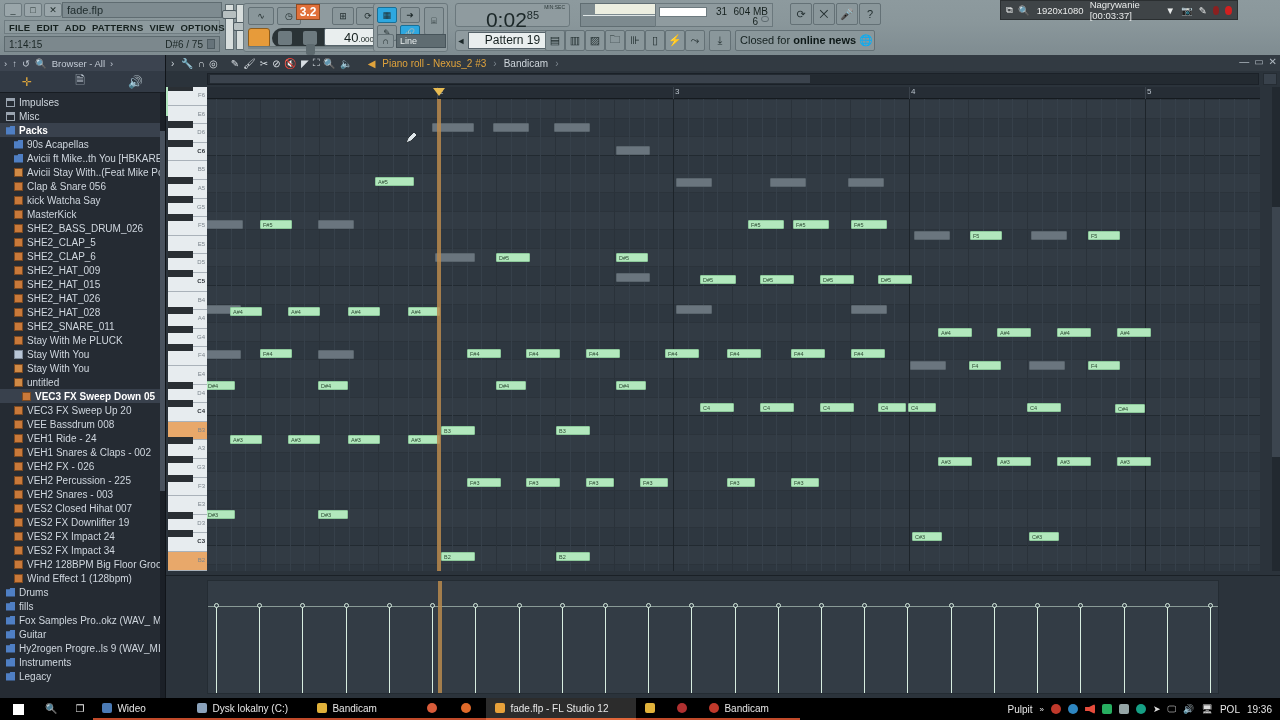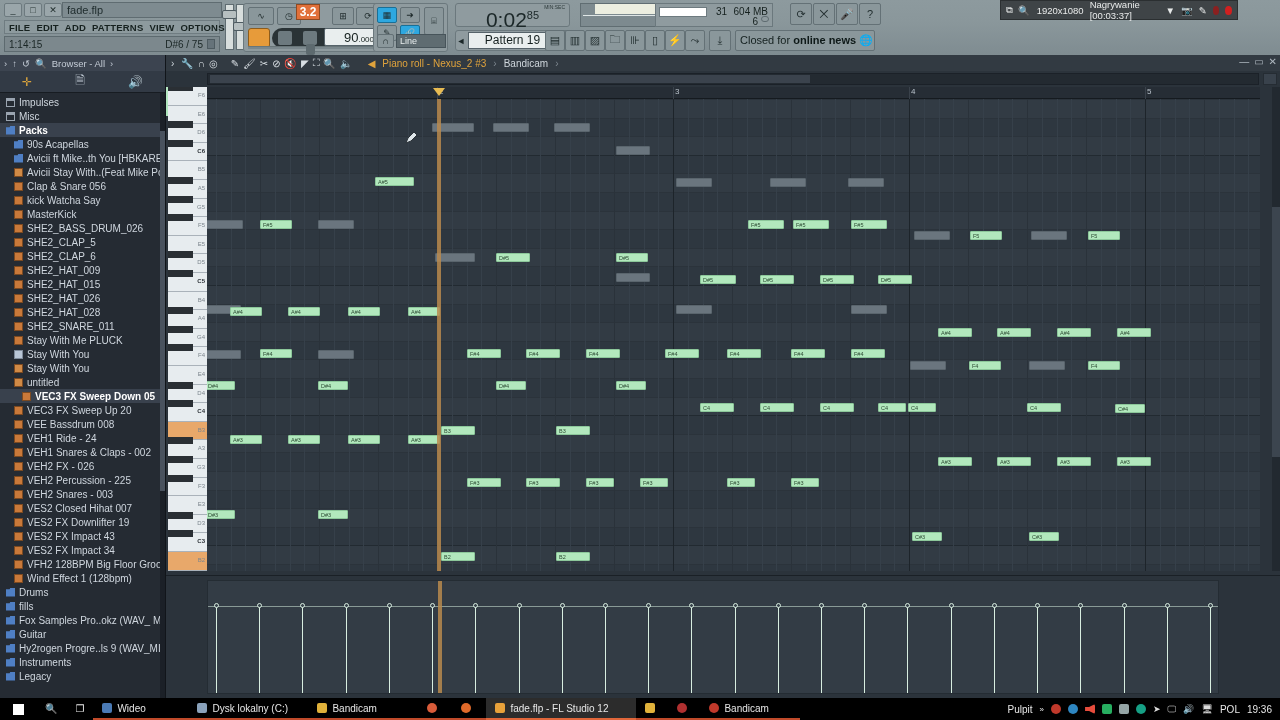--- a/index.html
+++ b/index.html
@@ -252,21 +252,21 @@
       <div class="sqbtn" style="position:absolute;left:33px;top:3px;width:24px;height:18px">◷</div>
       <div class="sqbtn" style="position:absolute;left:88px;top:3px;width:22px;height:18px">⊞</div>
       <div class="sqbtn" style="position:absolute;left:112px;top:3px;width:24px;height:18px">⟳</div>
       <div class="loopbtn"></div>
       <div class="playgrp">
         <div class="pbt"></div>
         <div class="pbt"></div>
         <div class="pbt round"></div>
       </div>
       <div class="tempo">
-        <span>90</span><small>.000</small>
+        <span>40</span><small>.000</small>
       </div>
       <div class="transline"></div>
       <div class="transdot"></div>
     </div>
     <div class="bpmbox">3.2</div>
 
     <div class="tools2">
       <div class="sqbtn blueled" style="position:absolute;left:3px;top:3px;width:20px;height:16px">▦</div>
       <div class="sqbtn" style="position:absolute;left:26px;top:3px;width:20px;height:16px">➜</div>
       <div class="sqbtn" style="position:absolute;left:50px;top:3px;width:20px;height:28px">⌸</div>
@@ -470,21 +470,21 @@
         <div class="br-item ind1">
           <span class="ic wav"></span>
           <span>VES2 Closed Hihat 007</span>
         </div>
         <div class="br-item ind1">
           <span class="ic wav"></span>
           <span>VES2 FX Downlifter 19</span>
         </div>
         <div class="br-item ind1">
           <span class="ic wav"></span>
-          <span>VES2 FX Impact 43</span>
+          <span>VES2 FX Impact 24</span>
         </div>
         <div class="br-item ind1">
           <span class="ic wav"></span>
           <span>VES2 FX Impact 34</span>
         </div>
         <div class="br-item ind1">
           <span class="ic wav"></span>
           <span>VFH2 128BPM Big Floor Groove Kit 6</span>
         </div>
         <div class="br-item ind1">

